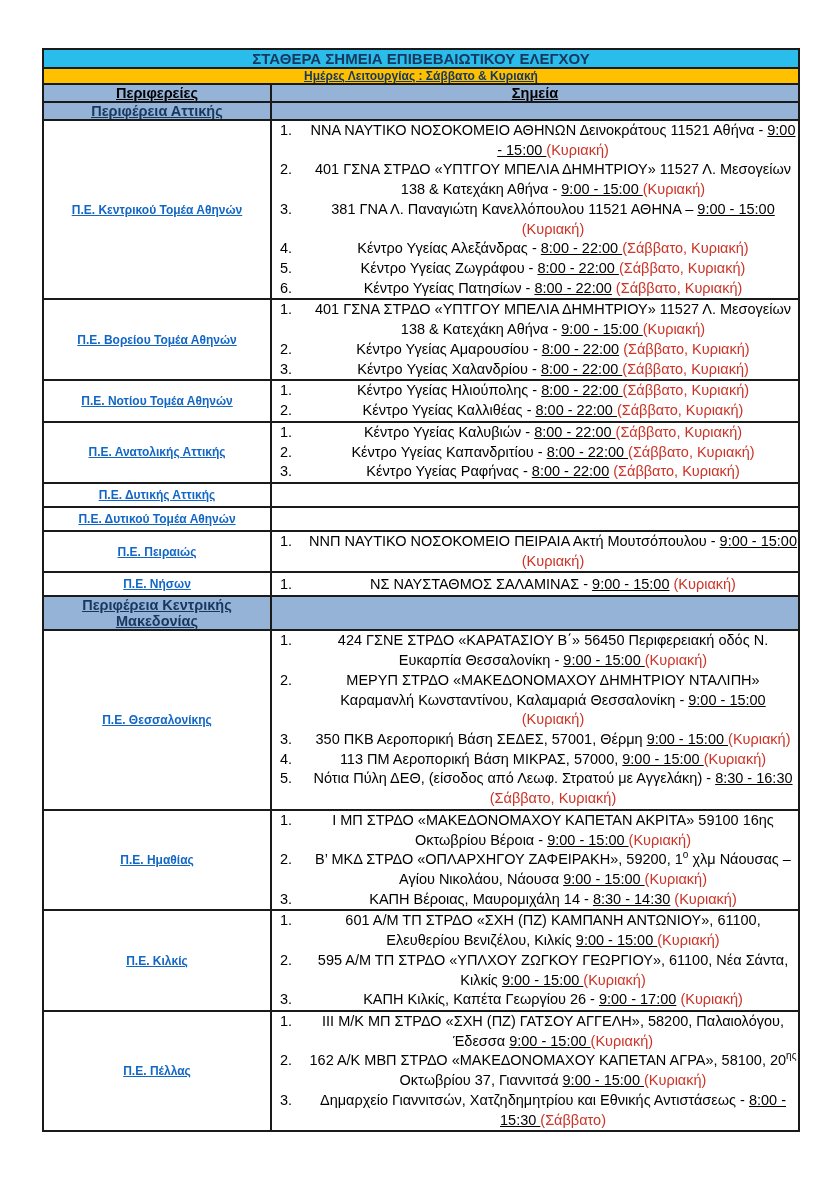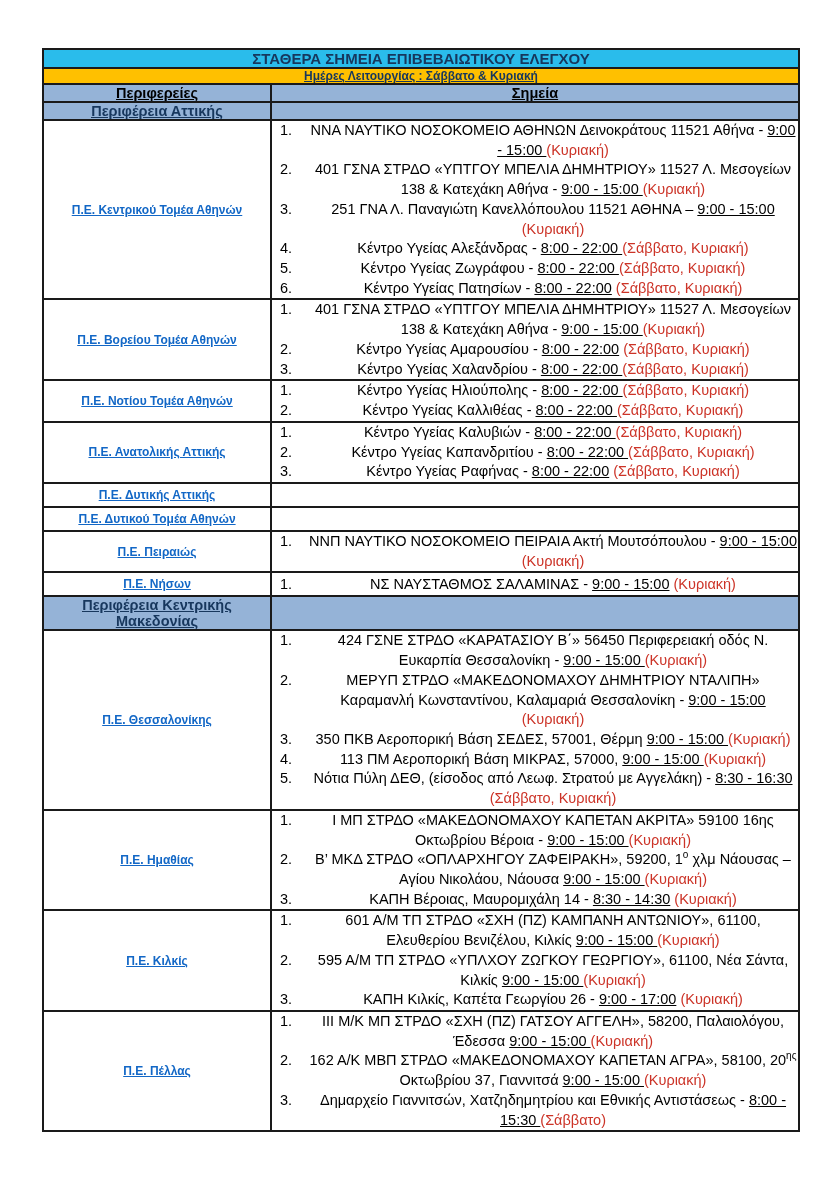--- a/index.html
+++ b/index.html
@@ -129,21 +129,21 @@
         <tr>
           <td class="band-cell"><span class="sec-link">Περιφέρεια Αττικής</span></td>
           <td class="band-cell"></td>
         </tr>
         <tr>
           <td class="region-cell"><span class="region-link">Π.Ε. Κεντρικού Τομέα Αθηνών</span></td>
           <td class="points-cell">
             <ol class="points">
               <li><span>ΝΝΑ ΝΑΥΤΙΚΟ ΝΟΣΟΚΟΜΕΙΟ ΑΘΗΝΩΝ Δεινοκράτους 11521 Αθήνα - </span><span class="time">9:00 - 15:00 </span><span class="red">(Κυριακή)</span></li>
               <li><span>401 ΓΣΝΑ ΣΤΡΔΟ «ΥΠΤΓΟΥ ΜΠΕΛΙΑ ΔΗΜΗΤΡΙΟΥ» 11527 Λ. Μεσογείων 138 &amp; Κατεχάκη Αθήνα - </span><span class="time">9:00 - 15:00 </span><span class="red">(Κυριακή)</span></li>
-              <li><span>251 ΓΝΑ Λ. Παναγιώτη Κανελλόπουλου 11521 ΑΘΗΝΑ – </span><span class="time">9:00 - 15:00</span><span> </span><span class="red">(Κυριακή)</span></li>
+              <li><span>381 ΓΝΑ Λ. Παναγιώτη Κανελλόπουλου 11521 ΑΘΗΝΑ – </span><span class="time">9:00 - 15:00</span><span> </span><span class="red">(Κυριακή)</span></li>
               <li><span>Κέντρο Υγείας Αλεξάνδρας - </span><span class="time">8:00 - 22:00 </span><span class="red">(Σάββατο, Κυριακή)</span></li>
               <li><span>Κέντρο Υγείας Ζωγράφου - </span><span class="time">8:00 - 22:00 </span><span class="red">(Σάββατο, Κυριακή)</span></li>
               <li><span>Κέντρο Υγείας Πατησίων - </span><span class="time">8:00 - 22:00</span><span> </span><span class="red">(Σάββατο, Κυριακή)</span></li>
             </ol>
           </td>
         </tr>
         <tr>
           <td class="region-cell"><span class="region-link">Π.Ε. Βορείου Τομέα Αθηνών</span></td>
           <td class="points-cell">
             <ol class="points">

